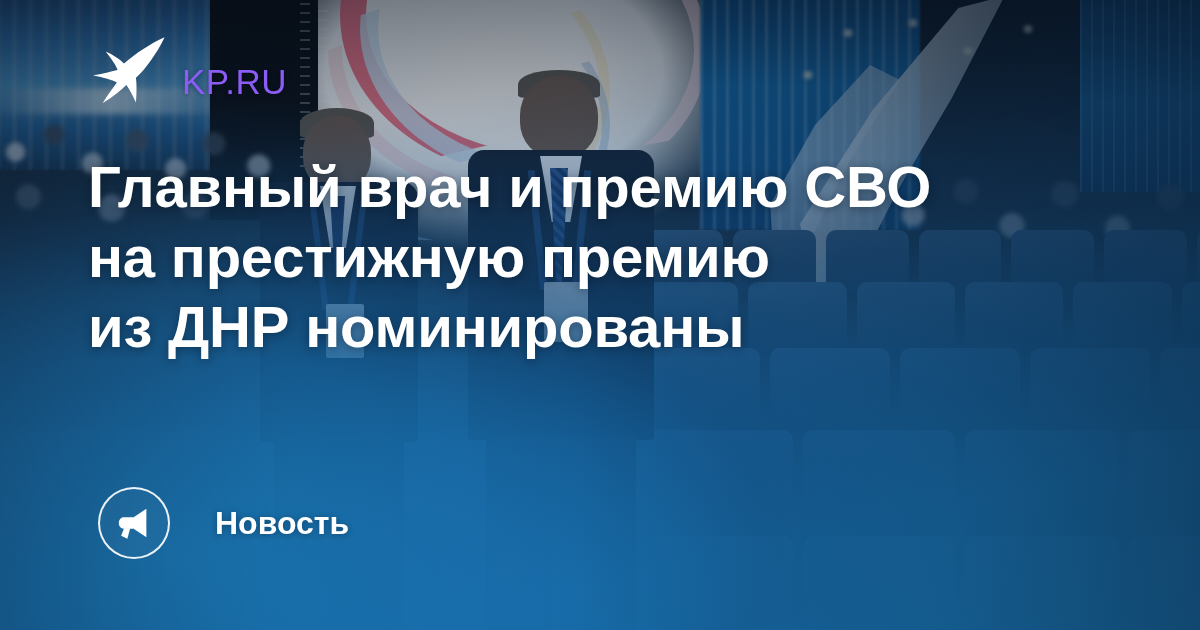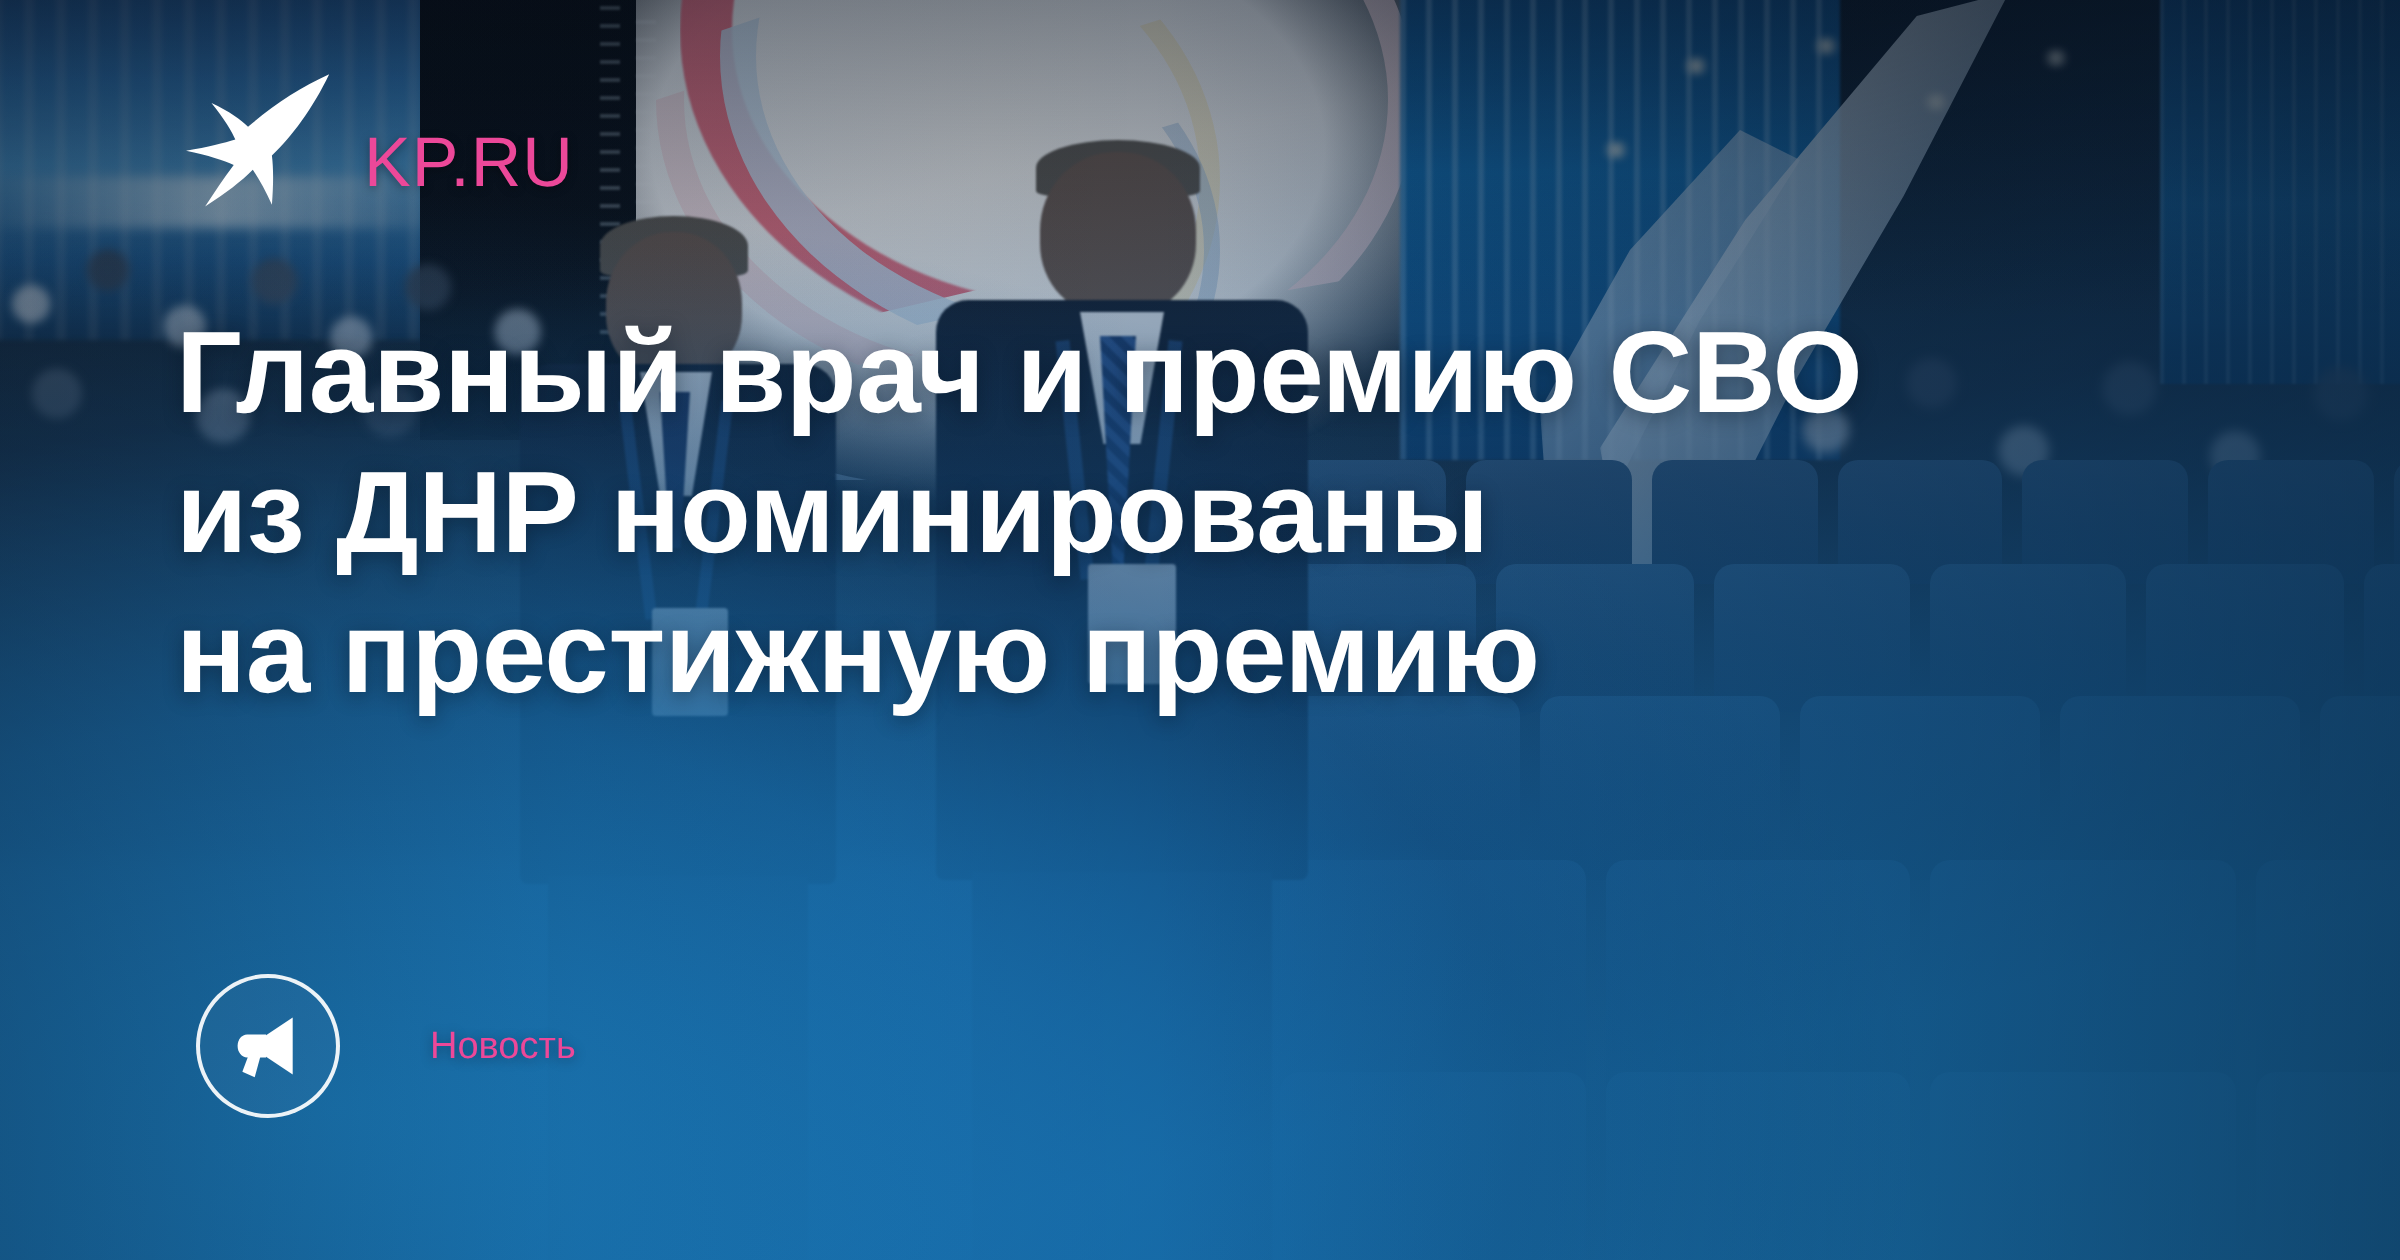--- a/index.html
+++ b/index.html
@@ -226,21 +226,21 @@
     position:absolute;left:0;right:0;top:0;height:160px;
     background:linear-gradient(180deg,rgba(6,14,26,.42),rgba(6,14,26,0));
   }
 
   
   .content{position:absolute;inset:0;}
 
   .brand{position:absolute;left:88px;top:34px;display:flex;align-items:center;gap:14px;}
   .brand-mark{width:80px;height:70px;display:block;flex:none;}
   .brand-name{
-    color:#ec4899;font-size:35px;letter-spacing:.5px;line-height:1;
+    color:#8b5cf6;font-size:35px;letter-spacing:.5px;line-height:1;
     font-weight:400;white-space:nowrap;
     text-shadow:0 1px 5px rgba(0,0,0,.35);
     margin-top:24px;
   }
 
   .headline{
     position:absolute;left:88px;top:152px;width:900px;
     color:#fff;font-size:58px;font-weight:700;line-height:70px;
     letter-spacing:-0.2px;
     text-shadow:0 2px 10px rgba(4,16,30,.42);
@@ -249,21 +249,21 @@
 
   .badge-row{position:absolute;left:98px;top:487px;display:flex;align-items:center;gap:45px;}
   .badge-circle{
     width:72px;height:72px;border-radius:50%;
     border:2px solid rgba(255,255,255,.92);
     display:flex;align-items:center;justify-content:center;flex:none;
     background:rgba(255,255,255,.03);
   }
   .badge-circle svg{width:38px;height:38px;display:block;}
   .badge-label{
-    color:#ec4899;font-size:19px;font-weight:400;line-height:1;white-space:nowrap;
+    color:#ffffff;font-size:32px;font-weight:700;line-height:1;white-space:nowrap;
     text-shadow:0 1px 6px rgba(4,16,30,.38);
   }
 </style>
 </head>
 <body>
 
 <div class="card">
 
   <div class="photo">
     <div class="ph-base"></div>
@@ -376,22 +376,22 @@
                                  C30 47 20 50 6 52 C20 55 30 58 36 61
                                  C30 69 24 78 18 87 C31 79 41 71 48 64
                                  C52 70 56 77 60 86 C61 73 61 63 60 55
                                  C72 44 86 25 96 4 Z"></path>
       </svg>
       <span class="brand-name">KP.RU</span>
     </div>
 
     <div class="headline">
       <span class="hl-line">Главный врач и премию СВО</span>
+      <span class="hl-line">на престижную премию</span>
       <span class="hl-line">из ДНР номинированы</span>
-      <span class="hl-line">на престижную премию</span>
     </div>
 
     <div class="badge-row">
       <span class="badge-circle">
         <svg viewBox="0 0 40 40" aria-hidden="true">
           <path fill="#ffffff" d="M33 5 L33 35 L18 25 L18 15 Z"></path>
           <path fill="#ffffff" d="M9 14 L19 14 L19 26 L9 26 C6.2 26 4 23.3 4 20 C4 16.7 6.2 14 9 14 Z"></path>
           <path fill="#ffffff" d="M9.5 25.5 L16 25.5 L13 36.5 L6.5 33.5 Z"></path>
         </svg>
       </span>

